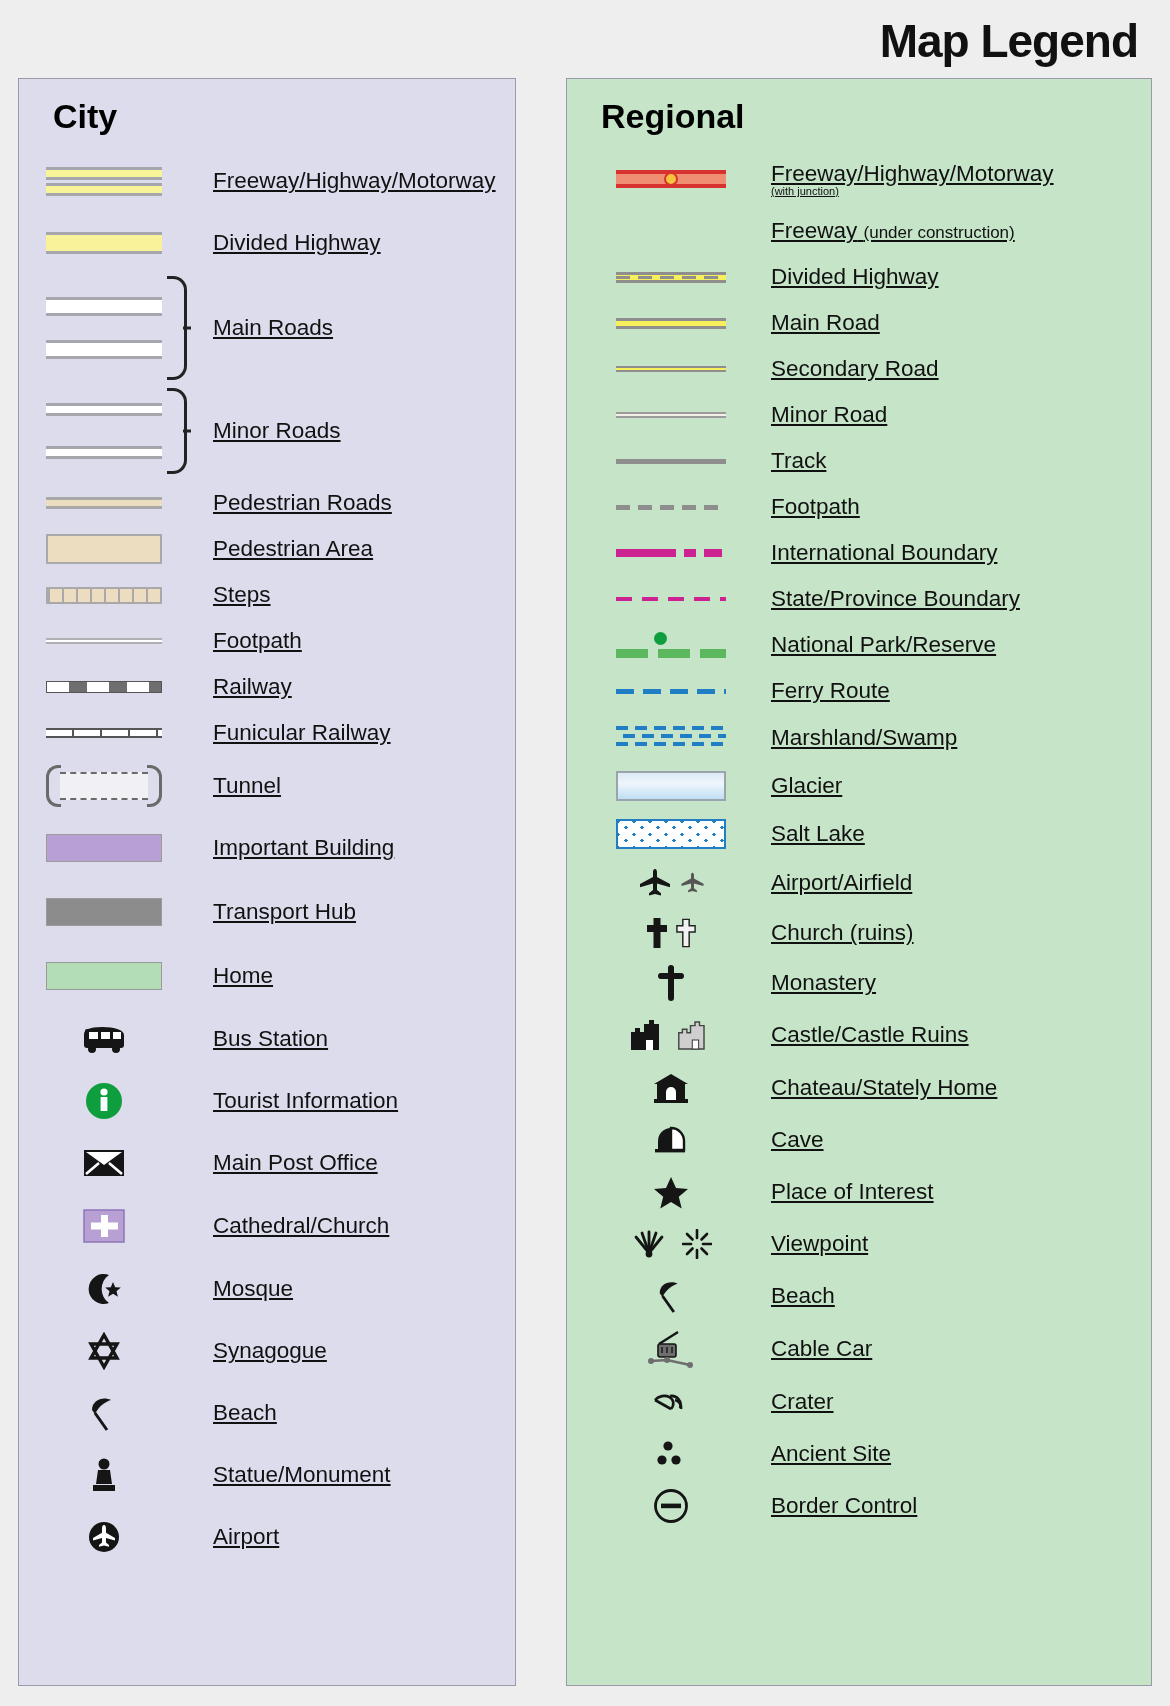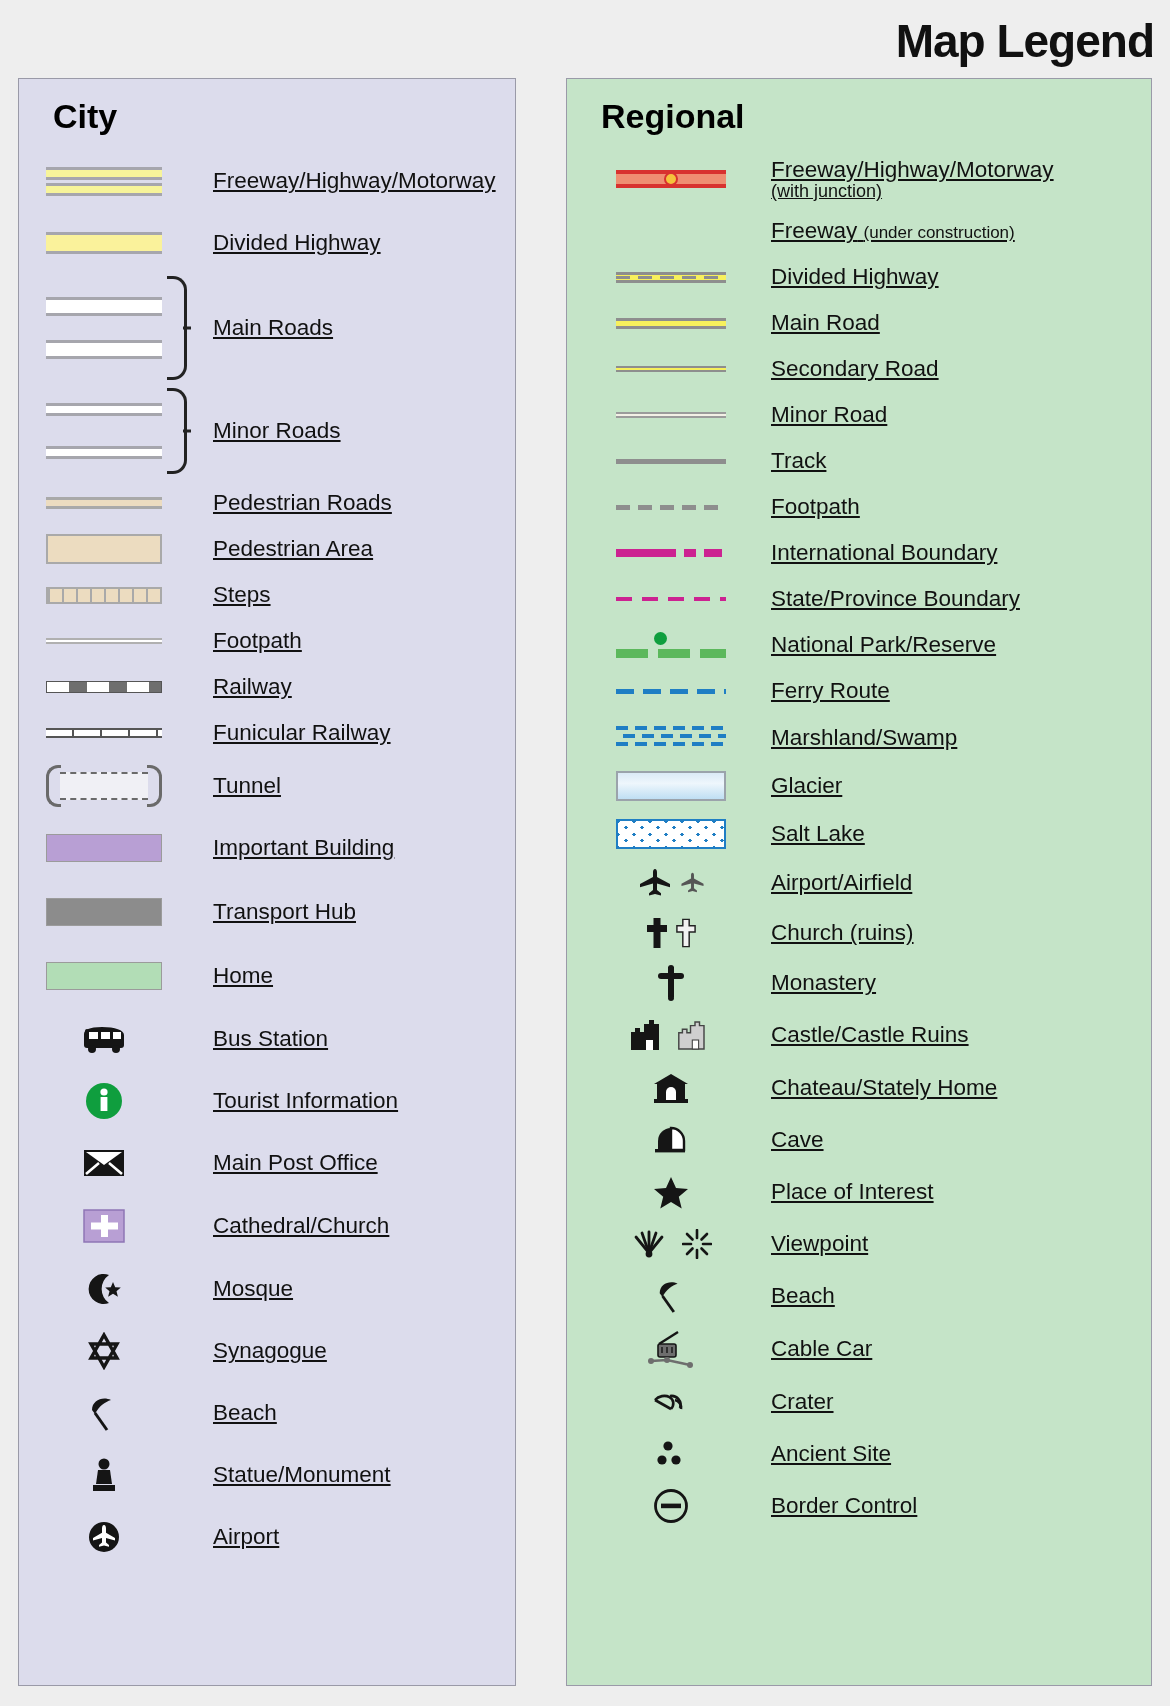--- a/index.html
+++ b/index.html
@@ -5,21 +5,21 @@
   * { box-sizing: border-box; }
   html, body { margin:0; padding:0; }
   body {
     width:1170px; height:1706px;
     background:#eeeeee;
     font-family:"Liberation Sans", sans-serif;
     position:relative;
     overflow:hidden;
   }
   #title {
-    position:absolute; right:16px; top:14px;
+    position:absolute; right:32px; top:14px;
     font-size:46px; font-weight:bold; color:#111;
     letter-spacing:-1px;
   }
   .panel {
     position:absolute;
     border:1px solid #9a9aa8;
     top:78px;
   }
   #city-panel  { left:18px;  width:498px; height:1608px; background:#dcdcec; }
   #regional-panel { left:566px; width:586px; height:1608px; background:#c5e4c8; }
@@ -40,21 +40,21 @@
   .city .sym { width:170px; }
   .reg  .sym { width:172px; margin-left:18px; }
   .lbl {
     font-size:22.5px; color:#111; line-height:1.12;
     font-family:"Liberation Sans", sans-serif;
     text-decoration:underline;
   }
   .city .lbl { margin-left:24px; }
   .reg  .lbl { margin-left:14px; }
   .lbl .sub { font-size:17px; }
-  .lbl .sub2 { display:block; font-size:18px; margin-top:-1px;}
+  .lbl .sub2 { display:block; font-size:11px; margin-top:-1px;}
   .freeway-city { width:116px; }
   .freeway-city div {
     height:13px; background:#f7f49a;
     border-top:3px solid #a6a6ad; border-bottom:3px solid #a6a6ad;
   }
   .freeway-city div:first-child { margin-bottom:3px; }
   .divhwy-city {
     width:116px; height:22px; background:#faf29b;
     border-top:3px solid #a6a6ad; border-bottom:3px solid #a6a6ad;
   }

